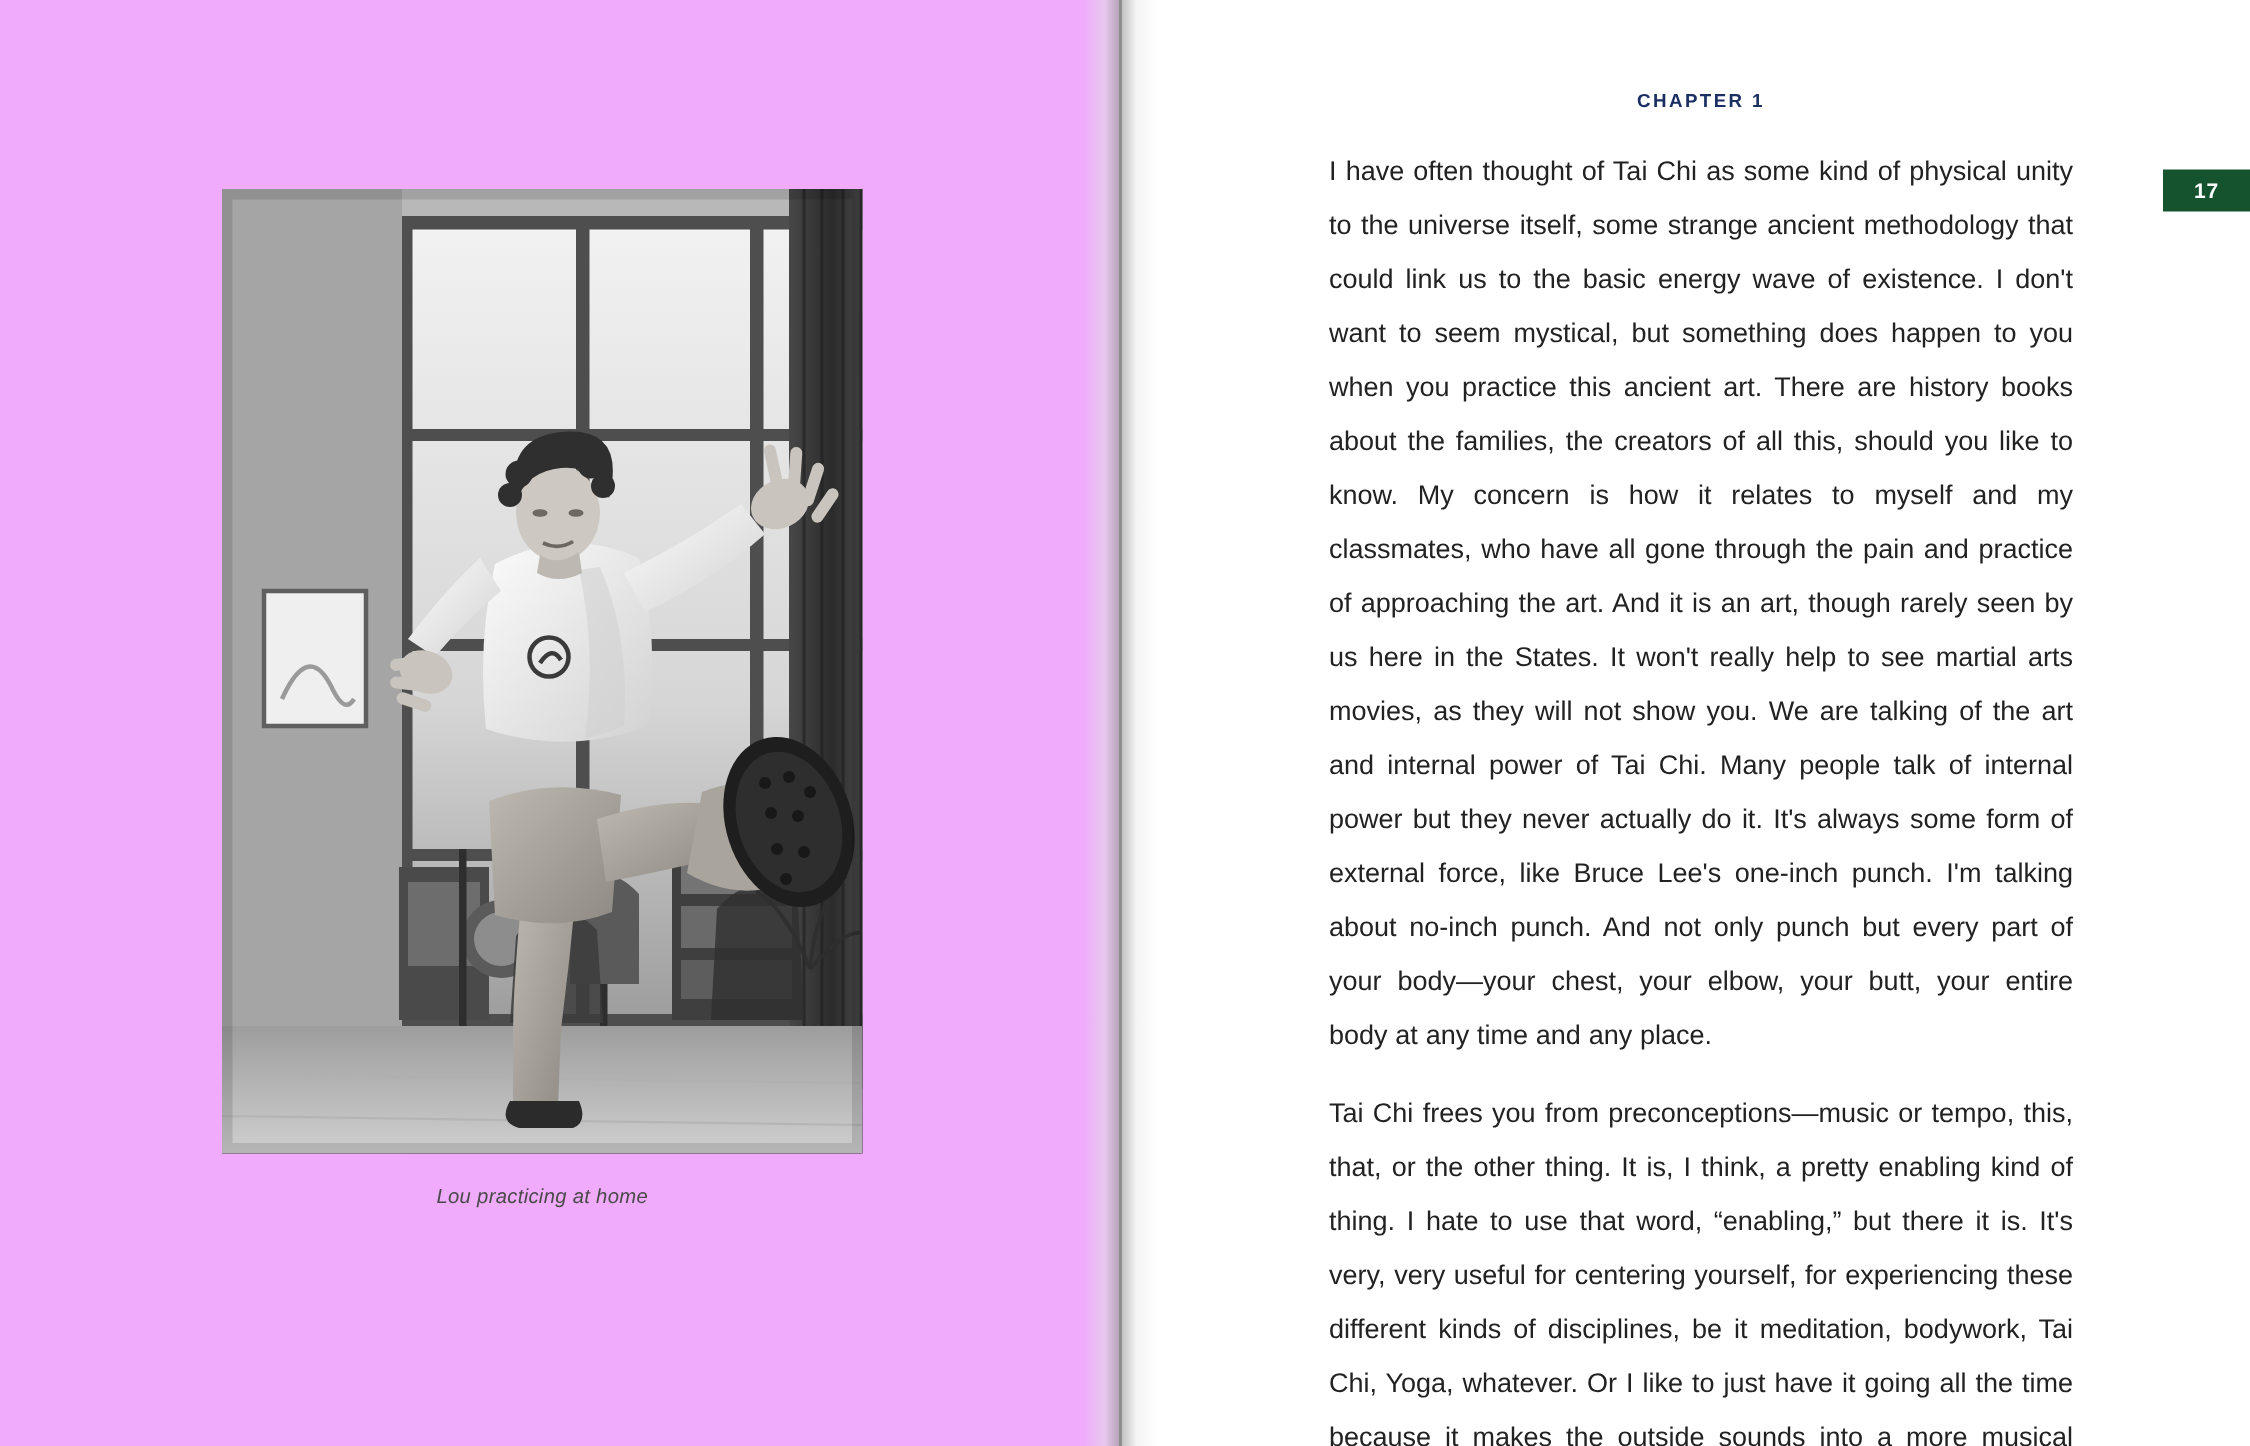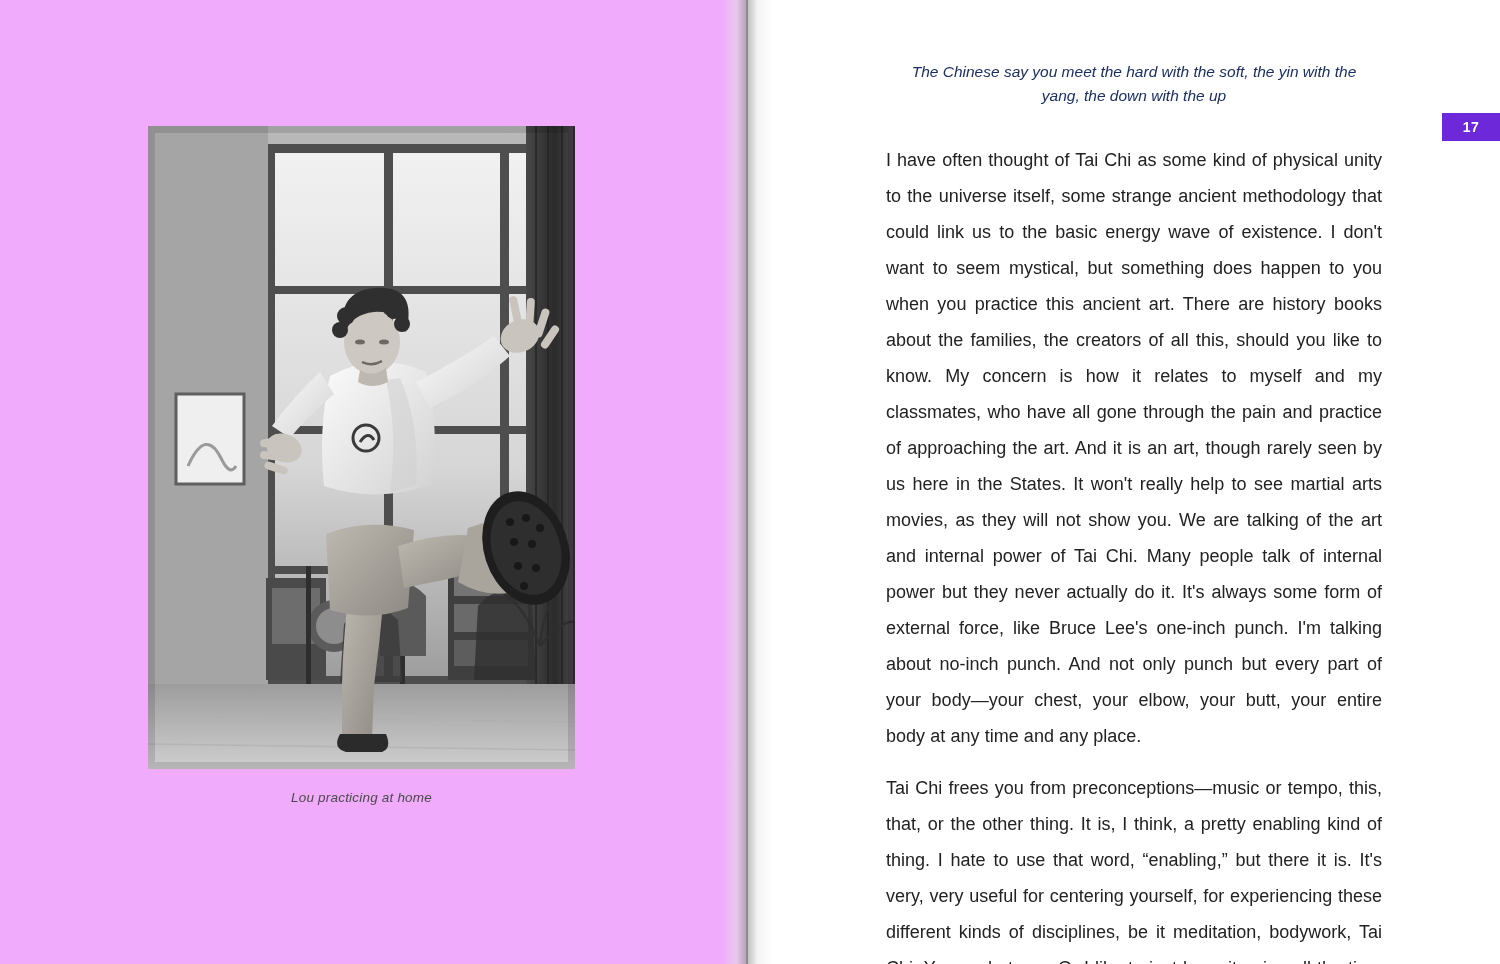--- a/index.html
+++ b/index.html
@@ -135,21 +135,21 @@
     letter-spacing: 0.6px;
     color: #333333;
   }
 
   .page-number-tab {
     position: absolute;
     right: 0;
     top: 113px;
     width: 58px;
     height: 28px;
-    background: #6d28d9;
+    background: #14532d;
     color: #ffffff;
     font-size: 14px;
     font-weight: bold;
     display: flex;
     align-items: center;
     justify-content: center;
     letter-spacing: 0.5px;
   }
 </style>
 </head>
@@ -326,20 +326,20 @@
     <div class="gutter-shadow"></div>
     <div class="gutter-line"></div>
   </div>
 
   <div class="page-right">
     <div class="gutter-shadow-r"></div>
 
     <div class="page-number-tab">17</div>
 
     <div class="text-col">
-      <div class="epigraph">The Chinese say you meet the hard with the soft, the yin with the yang, the down with the up</div>
+      <div class="chapter-label">CHAPTER 1</div>
       <p class="body-par">I have often thought of Tai Chi as some kind of physical unity to the universe itself, some strange ancient methodology that could link us to the basic energy wave of existence. I don't want to seem mystical, but something does happen to you when you practice this ancient art. There are history books about the families, the creators of all this, should you like to know. My concern is how it relates to myself and my classmates, who have all gone through the pain and practice of approaching the art. And it is an art, though rarely seen by us here in the States. It won't really help to see martial arts movies, as they will not show you. We are talking of the art and internal power of Tai Chi. Many people talk of internal power but they never actually do it. It's always some form of external force, like Bruce Lee's one-inch punch. I'm talking about no-inch punch. And not only punch but every part of your body—your chest, your elbow, your butt, your entire body at any time and any place.</p>
       <p class="body-par">Tai Chi frees you from preconceptions—music or tempo, this, that, or the other thing. It is, I think, a pretty enabling kind of thing. I hate to use that word, “enabling,” but there it is. It's very, very useful for centering yourself, for experiencing these different kinds of disciplines, be it meditation, bodywork, Tai Chi, Yoga, whatever. Or I like to just have it going all the time because it makes the outside sounds into a more musical environment.</p>
       <div class="attribution">—FROM LOU'S NOTES ON TAI CHI</div>
     </div>
   </div>
 
 </div>
 
 </body></html>

